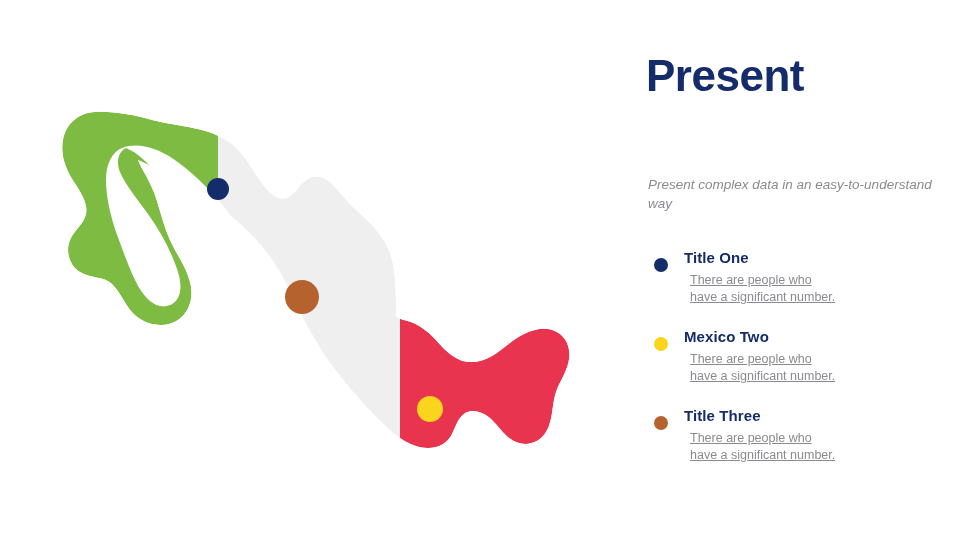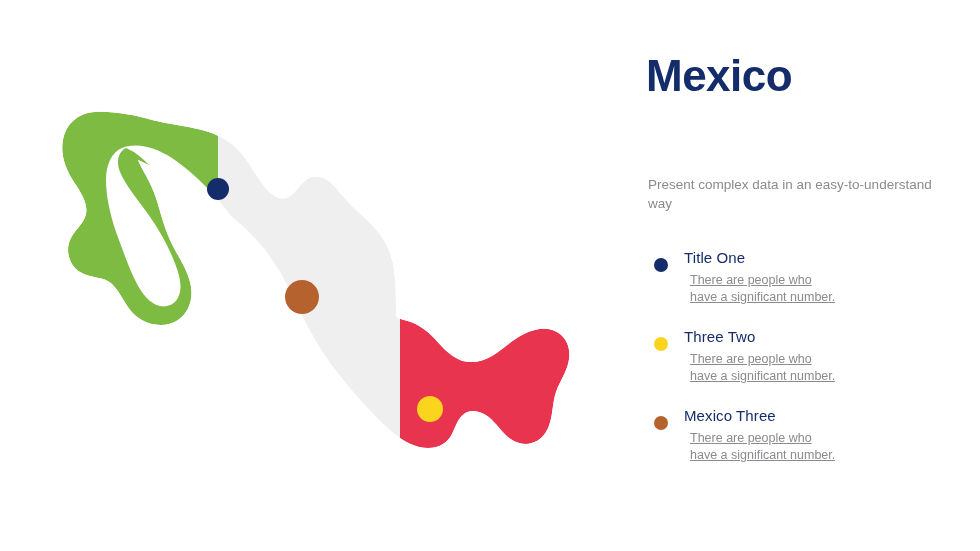--- a/index.html
+++ b/index.html
@@ -57,20 +57,21 @@
   }
 
   #subtitle {
     position: absolute;
     left: 2px;
     top: 176px;
     width: 300px;
     font-size: 13.5px;
     line-height: 1.38;
     color: #8B8B8F;
+    font-style: italic;
   }
 
   
   #legend-list {
     position: absolute;
     left: 0px;
     top: 250px;
     width: 320px;
   }
   .legend-item {
@@ -82,21 +83,21 @@
   .legend-bullet {
     position: absolute;
     left: 8px;
     top: 8px;
     width: 14px;
     height: 14px;
     border-radius: 50%;
   }
   .legend-title {
     font-size: 15px;
-    font-weight: normal;
+    font-weight: bold;
     color: #152C6B;
     letter-spacing: 0.1px;
     line-height: 1.1;
     margin-bottom: 5px;
   }
   .legend-desc {
     font-size: 12.5px;
     line-height: 1.38;
     color: #8B8B8F;
     padding-left: 6px;
@@ -200,43 +201,43 @@
 
       <circle cx="218" cy="189" r="11" fill="#152C6B"></circle>
       <circle cx="302" cy="297" r="17" fill="#B5622F"></circle>
       <circle cx="430" cy="409" r="13" fill="#FBD41E"></circle>
     </svg>
   </div>
 
   <div id="content-panel">
 
     <div id="title-block">
-      <div class="title-line">Mexico</div>
+      <div class="title-line">Present</div>
     </div>
 
     <div id="subtitle">Present complex data in an easy-to-understand way</div>
 
     <div id="legend-list">
 
       <div class="legend-item">
         <span class="legend-bullet" style="background-color: rgb(21, 44, 107);"></span>
         <div class="legend-title">Title One</div>
         <div class="legend-desc">There are people who
 have a significant number.</div>
       </div>
 
       <div class="legend-item">
         <span class="legend-bullet" style="background-color: rgb(251, 212, 30);"></span>
-        <div class="legend-title">Three Two</div>
+        <div class="legend-title">Mexico Two</div>
         <div class="legend-desc">There are people who
 have a significant number.</div>
       </div>
 
       <div class="legend-item">
         <span class="legend-bullet" style="background-color: rgb(181, 98, 47);"></span>
-        <div class="legend-title">Mexico Three</div>
+        <div class="legend-title">Title Three</div>
         <div class="legend-desc">There are people who
 have a significant number.</div>
       </div>
 
     </div>
   </div>
 </div>
 
 </body></html>

